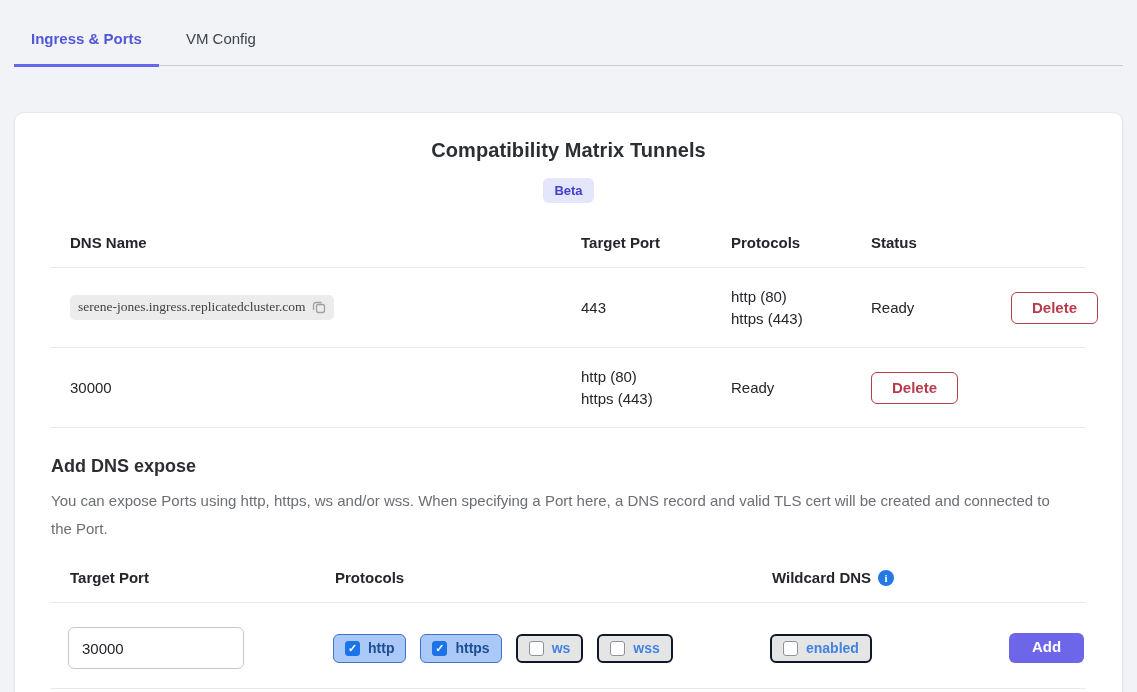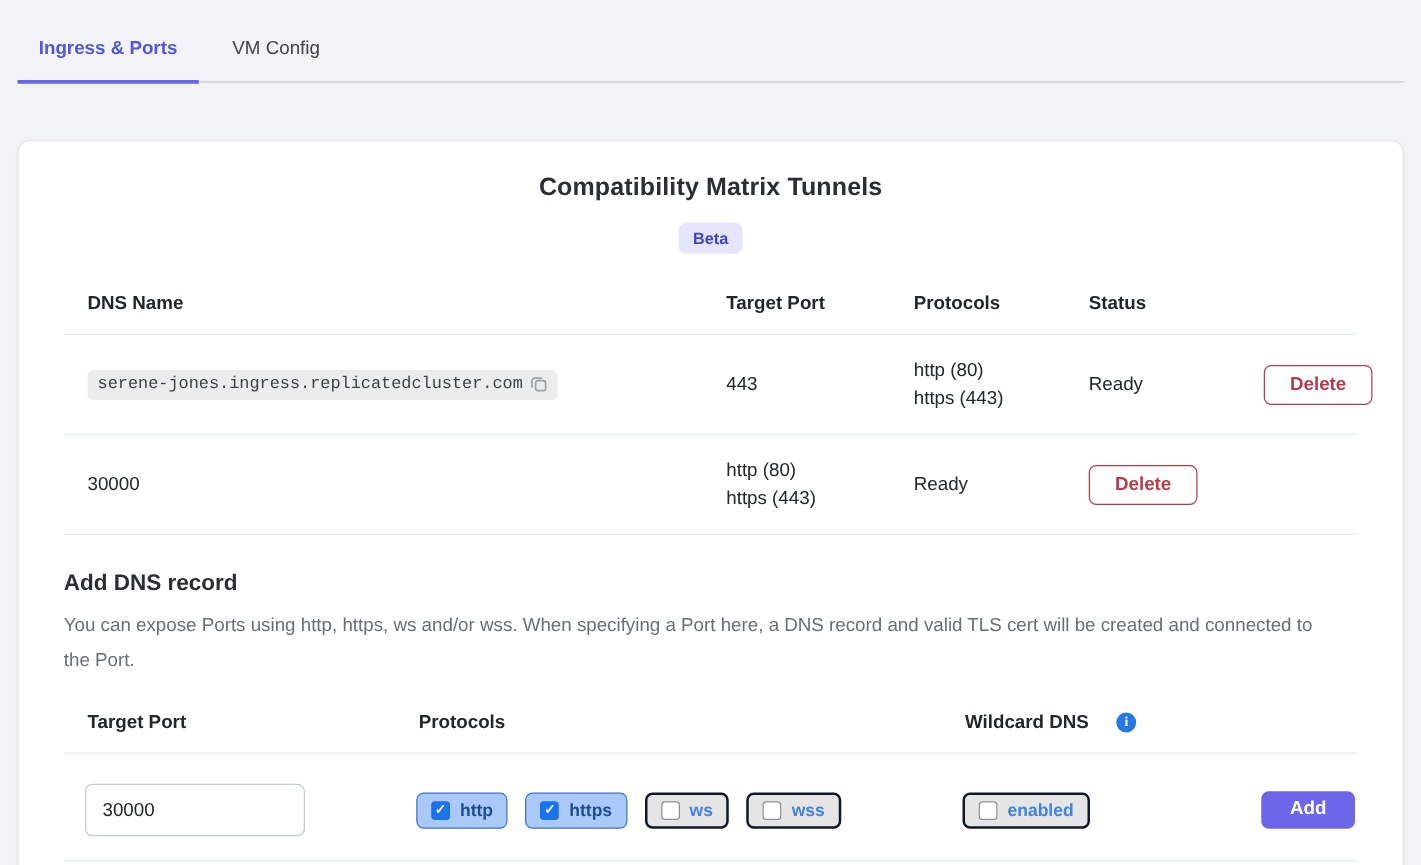--- a/index.html
+++ b/index.html
@@ -54,21 +54,21 @@
   }
   .t-head { margin-top:14px; height:50px; }
   .t-head > div { padding-left:19px; font-size:15px; font-weight:700; color:#23262b; }
   .t-row { height:80px; border-top:1px solid #e7eaee; }
   .t-row > div { padding-left:19px; font-size:15px; color:#23262b; }
   .t-body { border-bottom:1px solid #e7eaee; }
   .dns-pill {
     display:inline-flex; align-items:center; gap:6px;
     background:#ececec; border-radius:5px;
     padding:4px 8px 5px;
-    font-family:Liberation Mono, monospace;
+    font-family:Liberation Serif, serif;
     font-size:13.5px; color:#3e4146;
   }
   .copy-btn { display:inline-flex; cursor:pointer; }
   .proto-lines { line-height:22px; }
   .delete-btn {
     display:inline-block;
     background:#fff;
     border:1px solid #b83b4c;
     color:#b83b4c;
     font-weight:700; font-size:15px;
@@ -87,21 +87,21 @@
   }
   .form-head, .form-row {
     display:grid;
     grid-template-columns:265px 437px 239px 1fr;
     align-items:center;
   }
   .form-head { margin-top:26px; padding-bottom:16px; border-bottom:1px solid #e7eaee; }
   .form-head > div { padding-left:19px; font-size:15px; font-weight:700; color:#23262b; }
   .form-row { margin-top:24px; padding-bottom:19px; border-bottom:1px solid #e7eaee; }
   .form-row > div { padding-left:17px; }
-  .label-with-icon { display:flex; align-items:center; gap:22px; }
+  .label-with-icon { display:flex; align-items:center; gap:7px; }
   .info-icon {
     width:16px; height:16px; border-radius:50%;
     background:#2577e6; color:#fff;
     font-size:11px; font-weight:700;
     display:inline-flex; align-items:center; justify-content:center;
     font-family:"Liberation Serif", serif;
     cursor:pointer;
   }
   .port-input {
     width:176px; height:42px;
@@ -200,21 +200,21 @@
         <div>https (443)</div>
       </div>
       <div>Ready</div>
       <div class="action-cell">
         <button class="delete-btn">Delete</button>
       </div>
     </div>
 
   </div>
 
-  <div class="section-title">Add DNS record</div>
+  <div class="section-title">Add DNS expose</div>
   <div class="section-desc">You can expose Ports using http, https, ws and/or wss. When specifying a Port here, a DNS record and valid TLS cert will be created and connected to the Port.</div>
 
   <div class="form-head">
     <div>Target Port</div>
     <div>Protocols</div>
     <div class="label-with-icon">
       <span>Wildcard DNS</span>
       <span class="info-icon">i</span>
     </div>
     <div></div>

